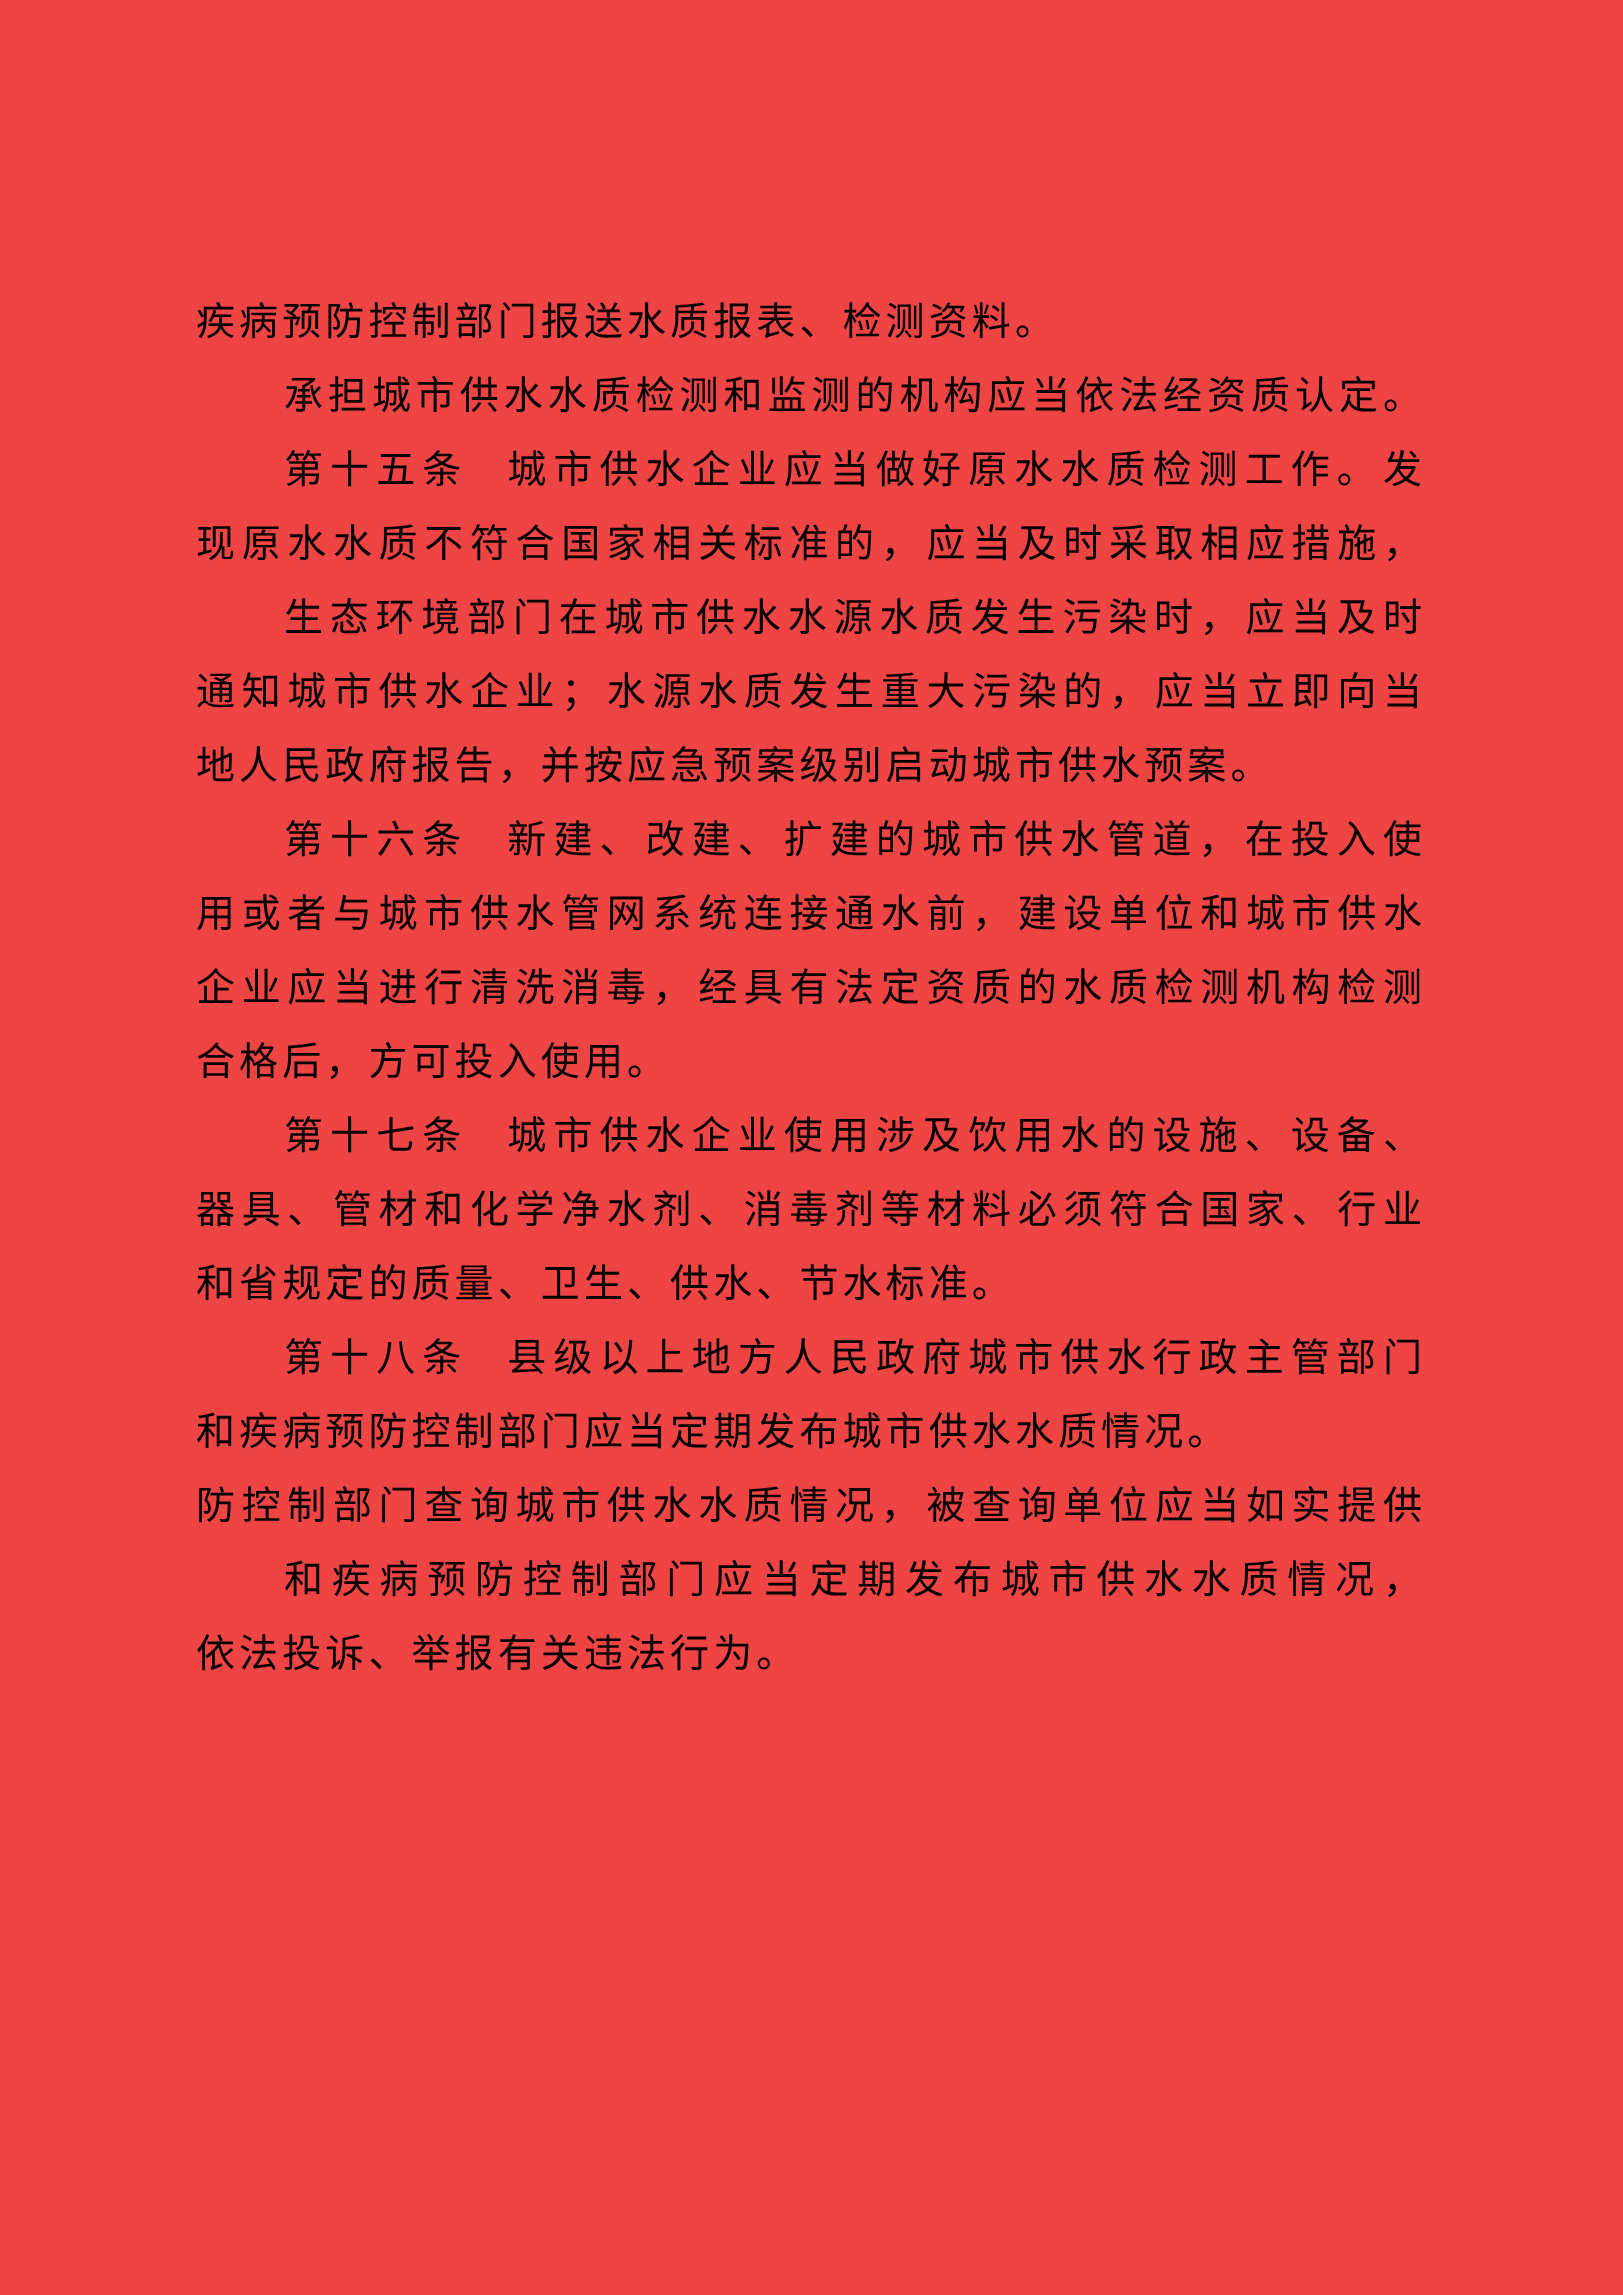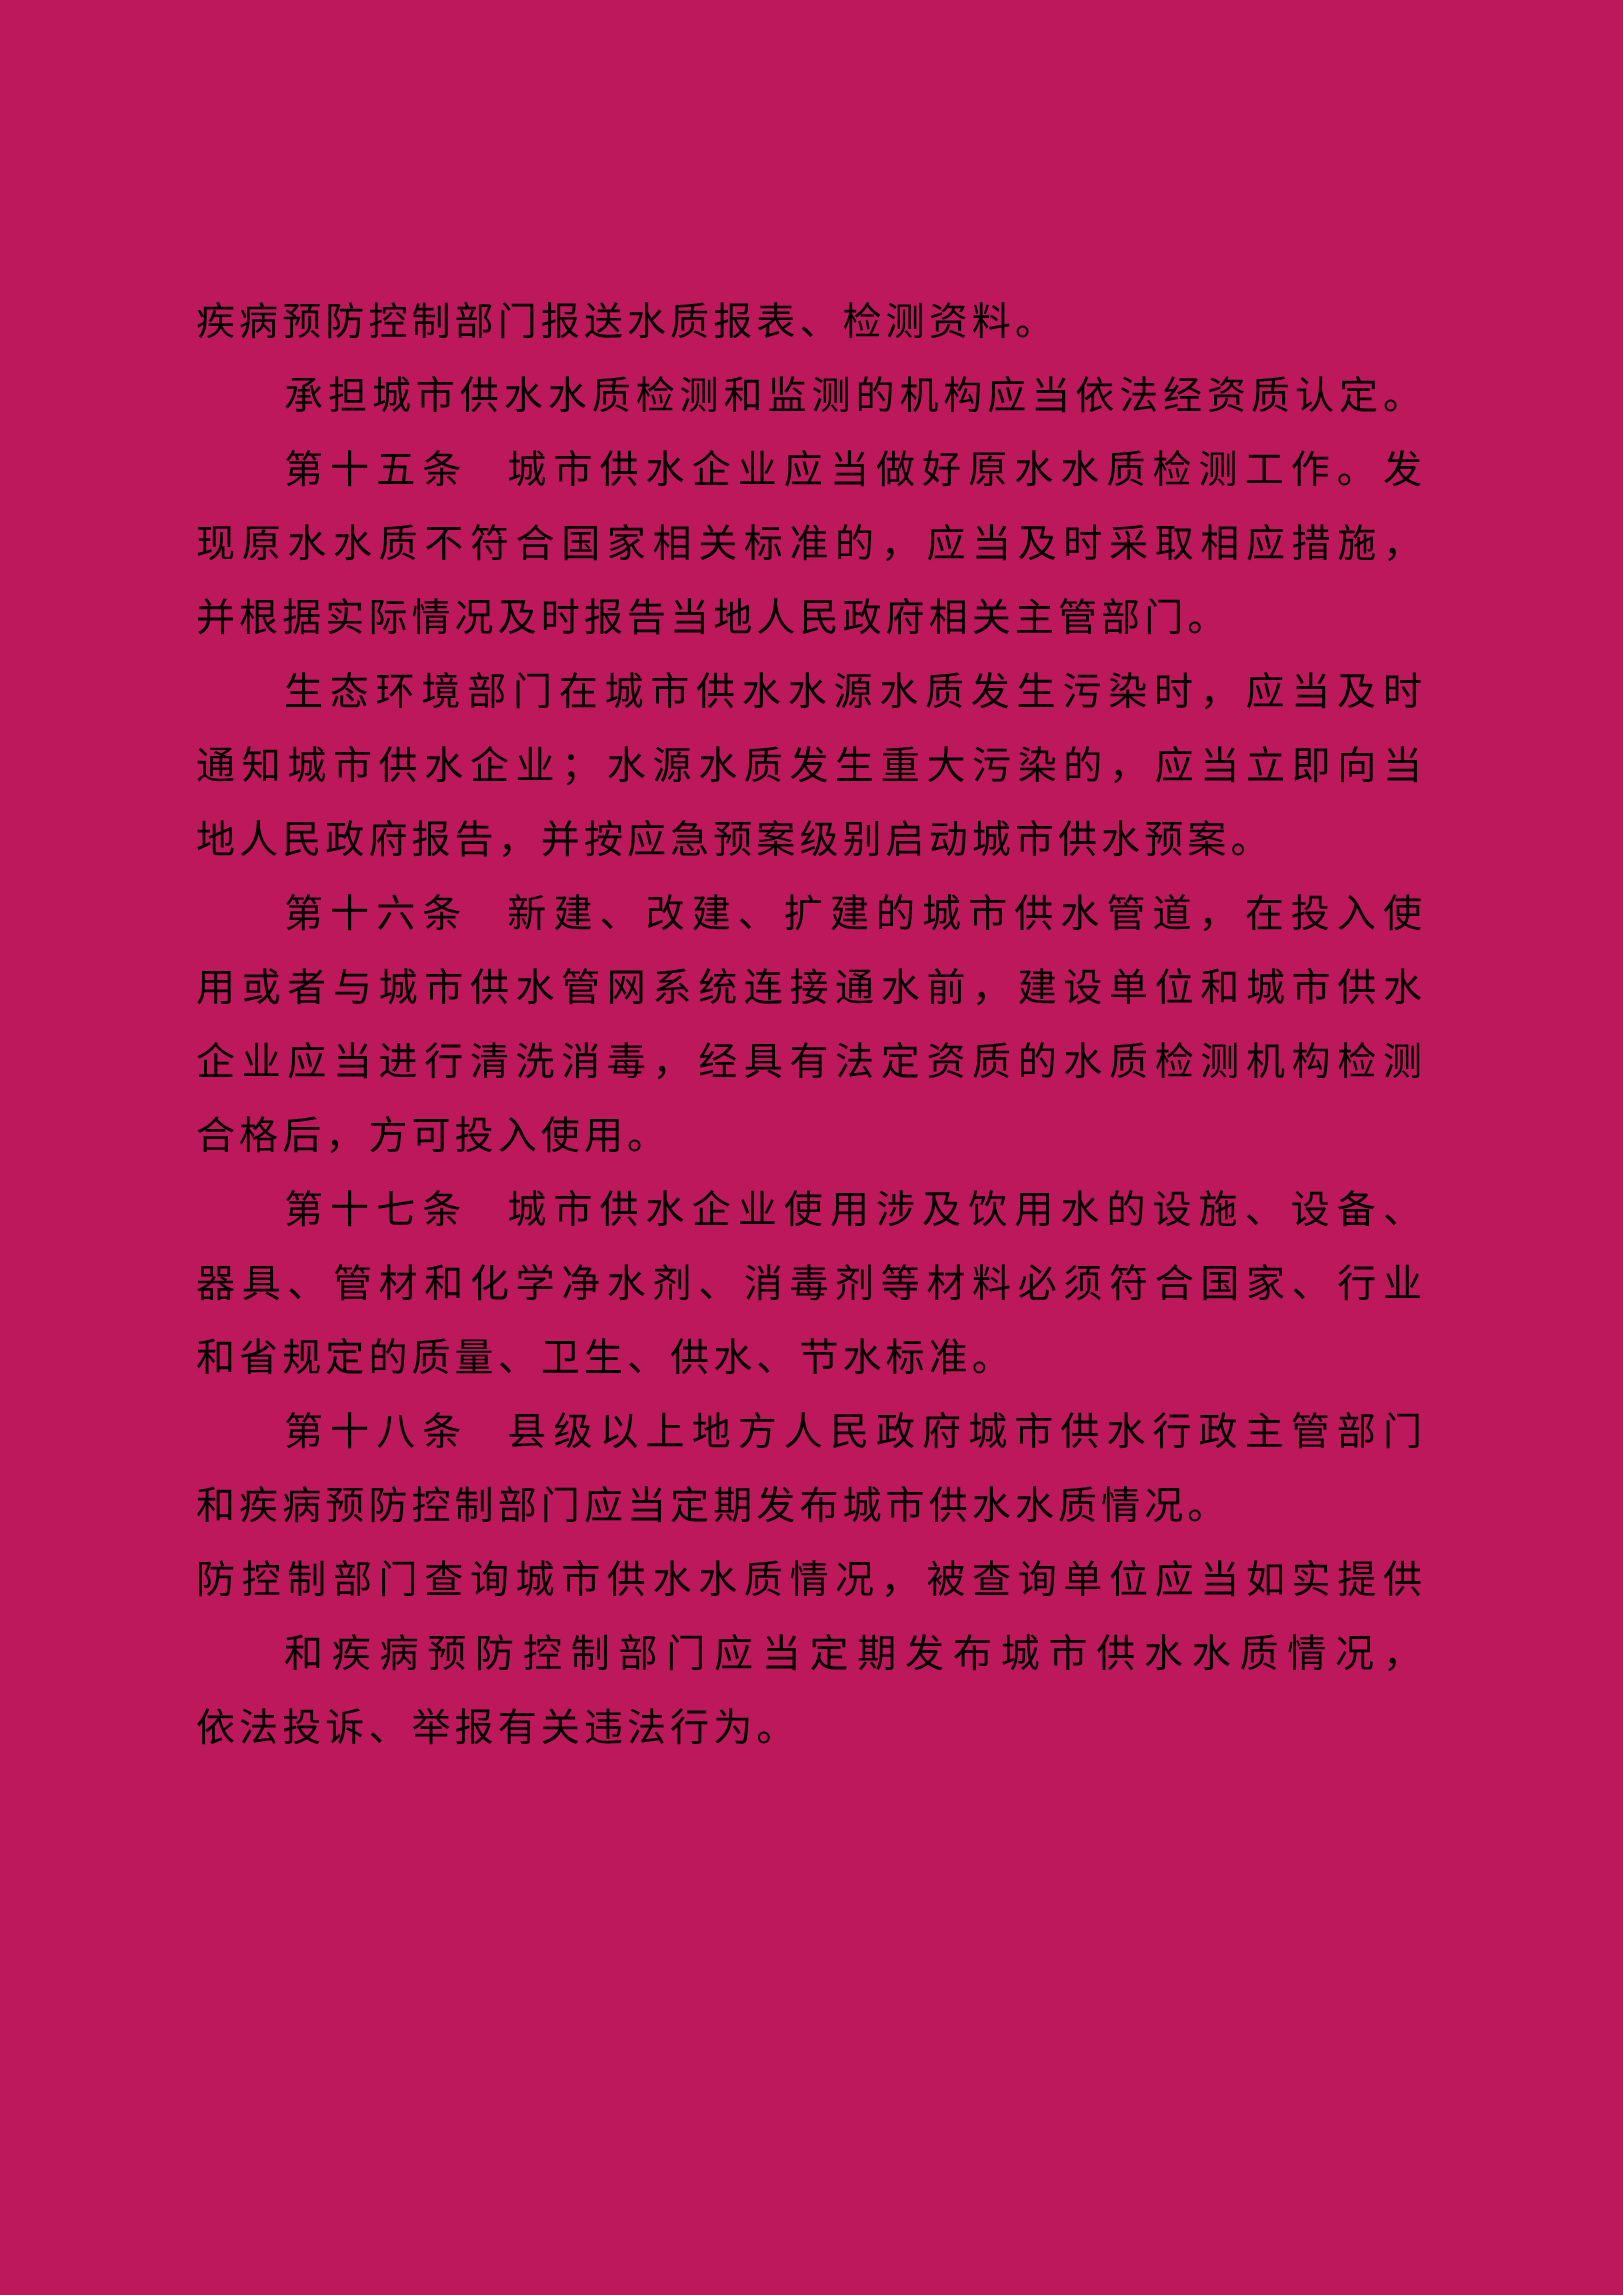--- a/index.html
+++ b/index.html
@@ -4,21 +4,21 @@
 <style>
   html, body {
     margin: 0;
     padding: 0;
     background: #ffffff;
   }
   .page {
     position: relative;
     width: 1623px;
     height: 2295px;
-    background: #be185d;
+    background: #ef4444;
     overflow: hidden;
     font-family: "Liberation Serif", "DejaVu Serif", serif;
     color: #000000;
   }
   .text-block {
     position: absolute;
     left: 196px;
     top: 285px;
     width: 1230px;
   }
@@ -57,21 +57,20 @@
   <div class="text-block">
 
     <div class="line"><span class="term"></span><span class="rest">疾病预防控制部门报送水质报表、检测资料。</span></div>
 
     <div class="line indent fill"><span class="term"></span><span class="rest">承担城市供水水质检测和监测的机构应当依法经资质认定。</span></div>
 
     <div class="line indent fill"><span class="term">第十五条</span><span class="rest">城市供水企业应当做好原水水质检测工作。发</span></div>
 
     <div class="line fill"><span class="term"></span><span class="rest">现原水水质不符合国家相关标准的，应当及时采取相应措施，</span></div>
 
-    <div class="line"><span class="term"></span><span class="rest">并根据实际情况及时报告当地人民政府相关主管部门。</span></div>
 
     <div class="line indent fill"><span class="term"></span><span class="rest">生态环境部门在城市供水水源水质发生污染时，应当及时</span></div>
 
     <div class="line fill"><span class="term"></span><span class="rest">通知城市供水企业；水源水质发生重大污染的，应当立即向当</span></div>
 
     <div class="line"><span class="term"></span><span class="rest">地人民政府报告，并按应急预案级别启动城市供水预案。</span></div>
 
     <div class="line indent fill"><span class="term">第十六条</span><span class="rest">新建、改建、扩建的城市供水管道，在投入使</span></div>
 
     <div class="line fill"><span class="term"></span><span class="rest">用或者与城市供水管网系统连接通水前，建设单位和城市供水</span></div>

